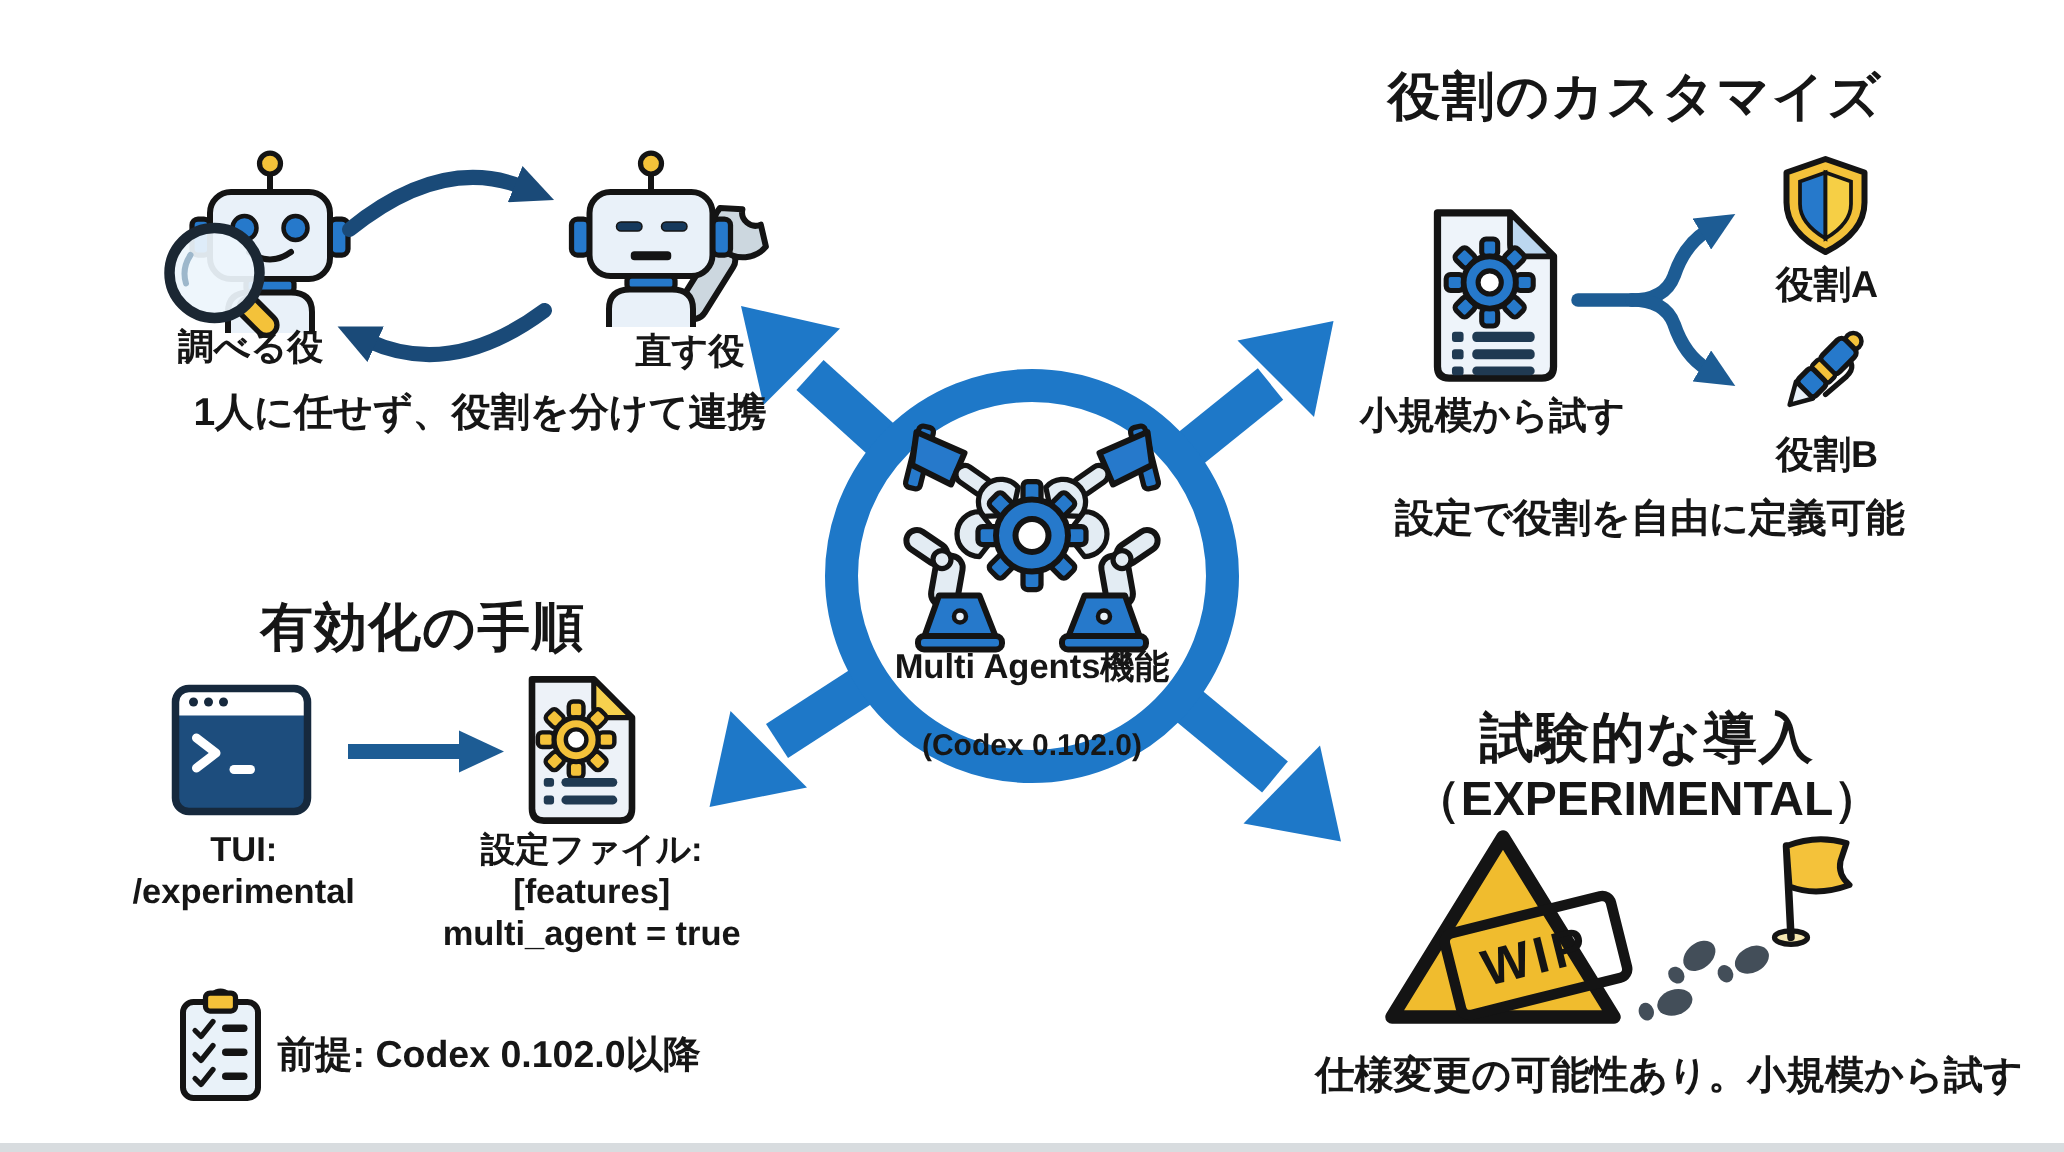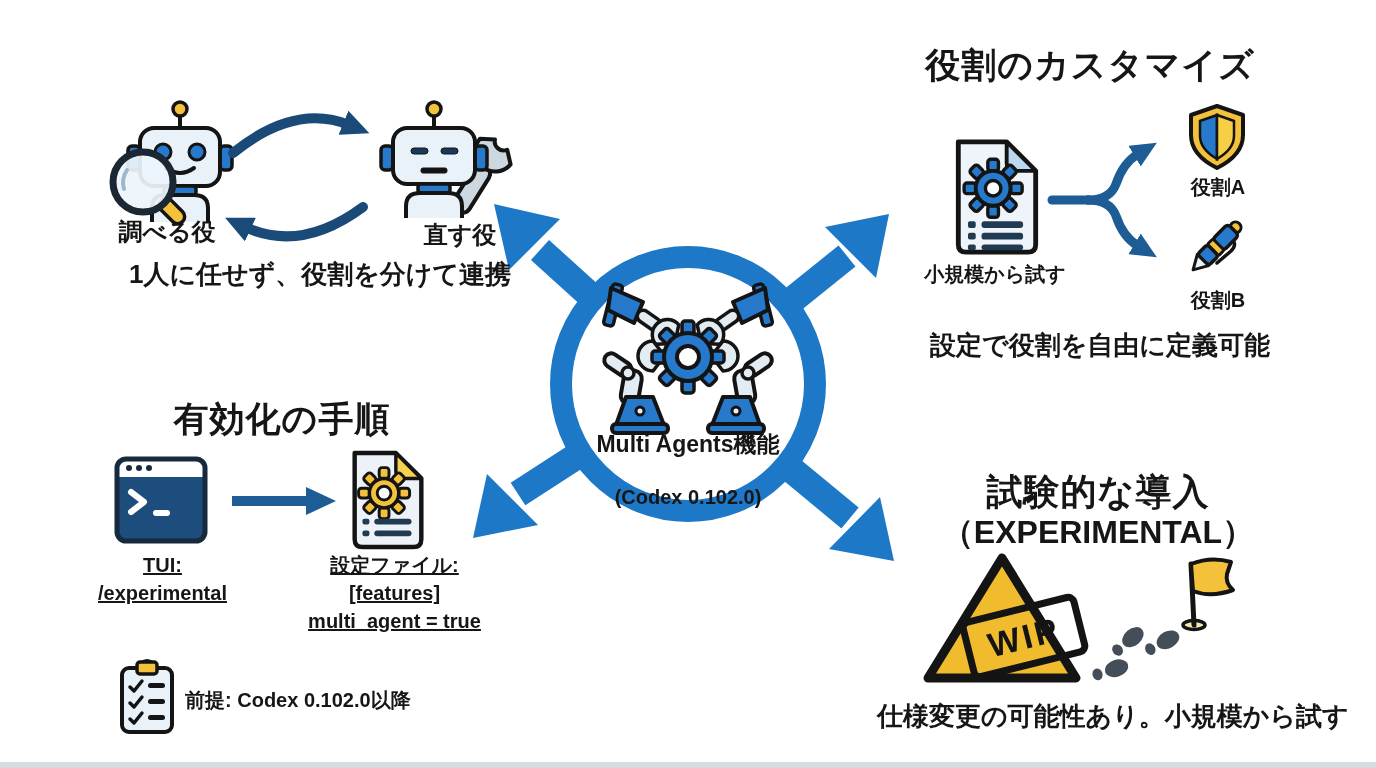--- a/index.html
+++ b/index.html
@@ -2,23 +2,23 @@
 <html><head>
 <meta charset="utf-8">
 <style>
   html,body{margin:0;padding:0;background:#fff;}
   .canvas{position:relative;width:1376px;height:768px;background:#ffffff;overflow:hidden;
           font-family:"Liberation Sans","DejaVu Sans",sans-serif;color:#151515;}
   .abs{position:absolute;}
   .t{position:absolute;font-weight:700;text-align:center;line-height:1.2;white-space:nowrap;color:#161616;}
   .h1{font-size:36px;letter-spacing:1px;}
   .lbl24{font-size:24px;}
-  .lbl25{font-size:20px;}
+  .lbl25{font-size:25px;}
   .cap26{font-size:26px;}
-  .mono-ish{font-size:20px;text-decoration:underline;}
+  .mono-ish{font-size:23px;}
   .bottom-edge{position:absolute;left:0;top:762px;width:1376px;height:6px;background:#d8dcdf;}
   svg{display:block;overflow:visible;}
 </style>
 </head>
 <body>
 
 <div class="canvas">
 
   <svg class="abs" style="left:420px;top:140px;" width="540" height="490" viewBox="420 140 540 490">
     <g fill="#1e78c8">

